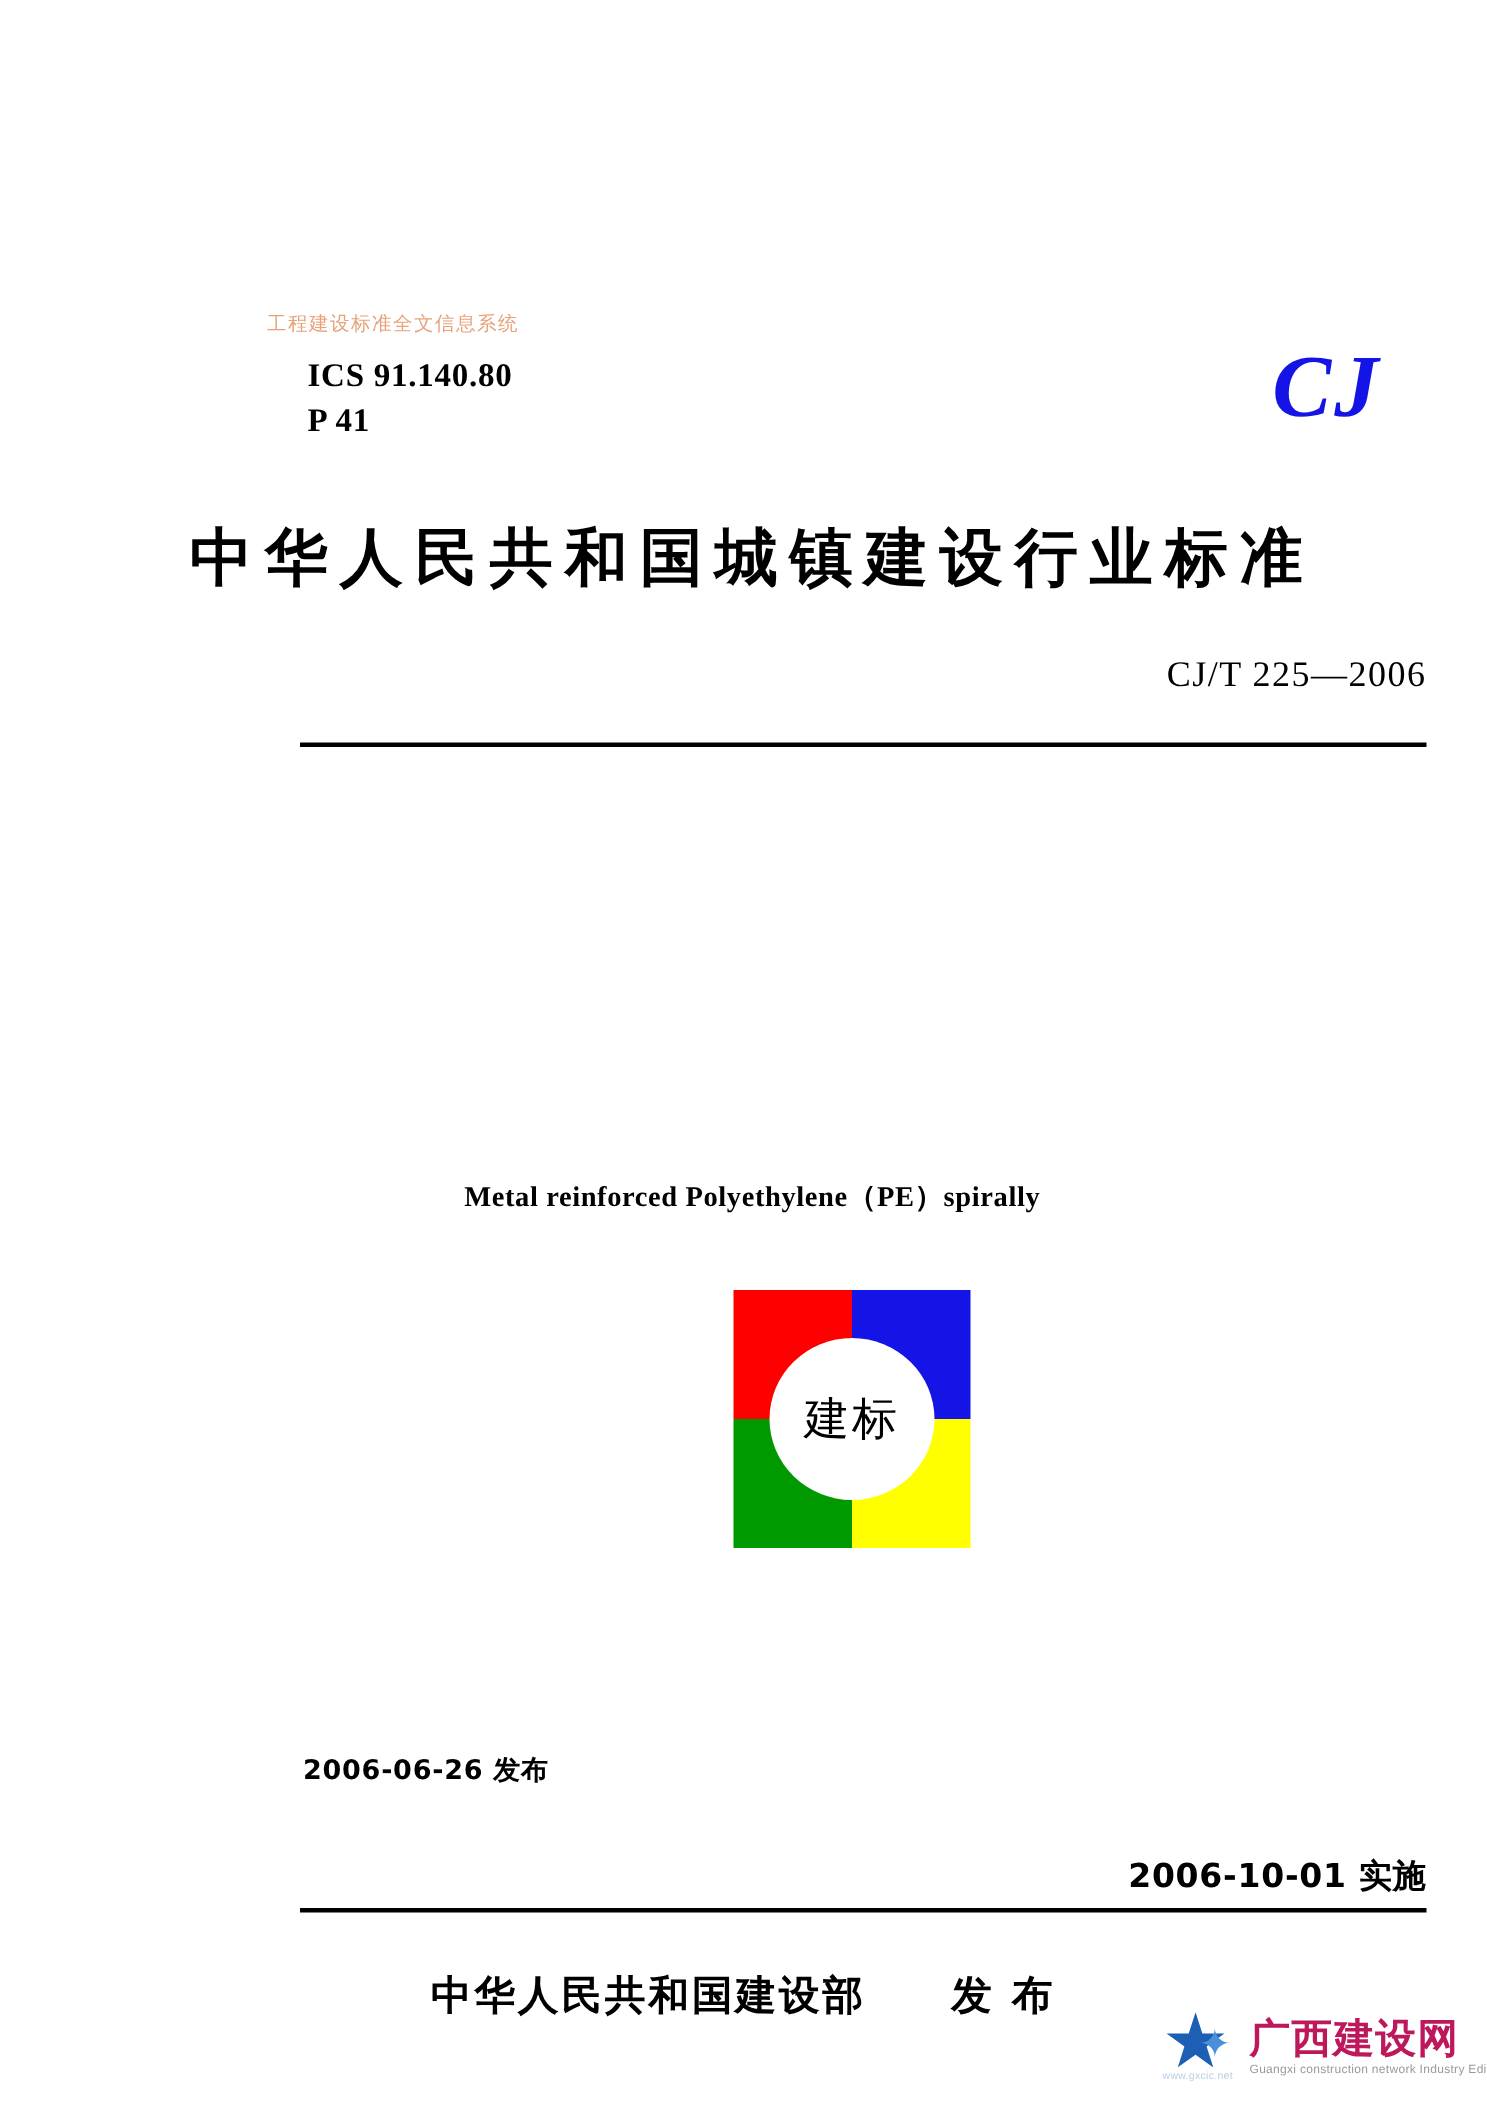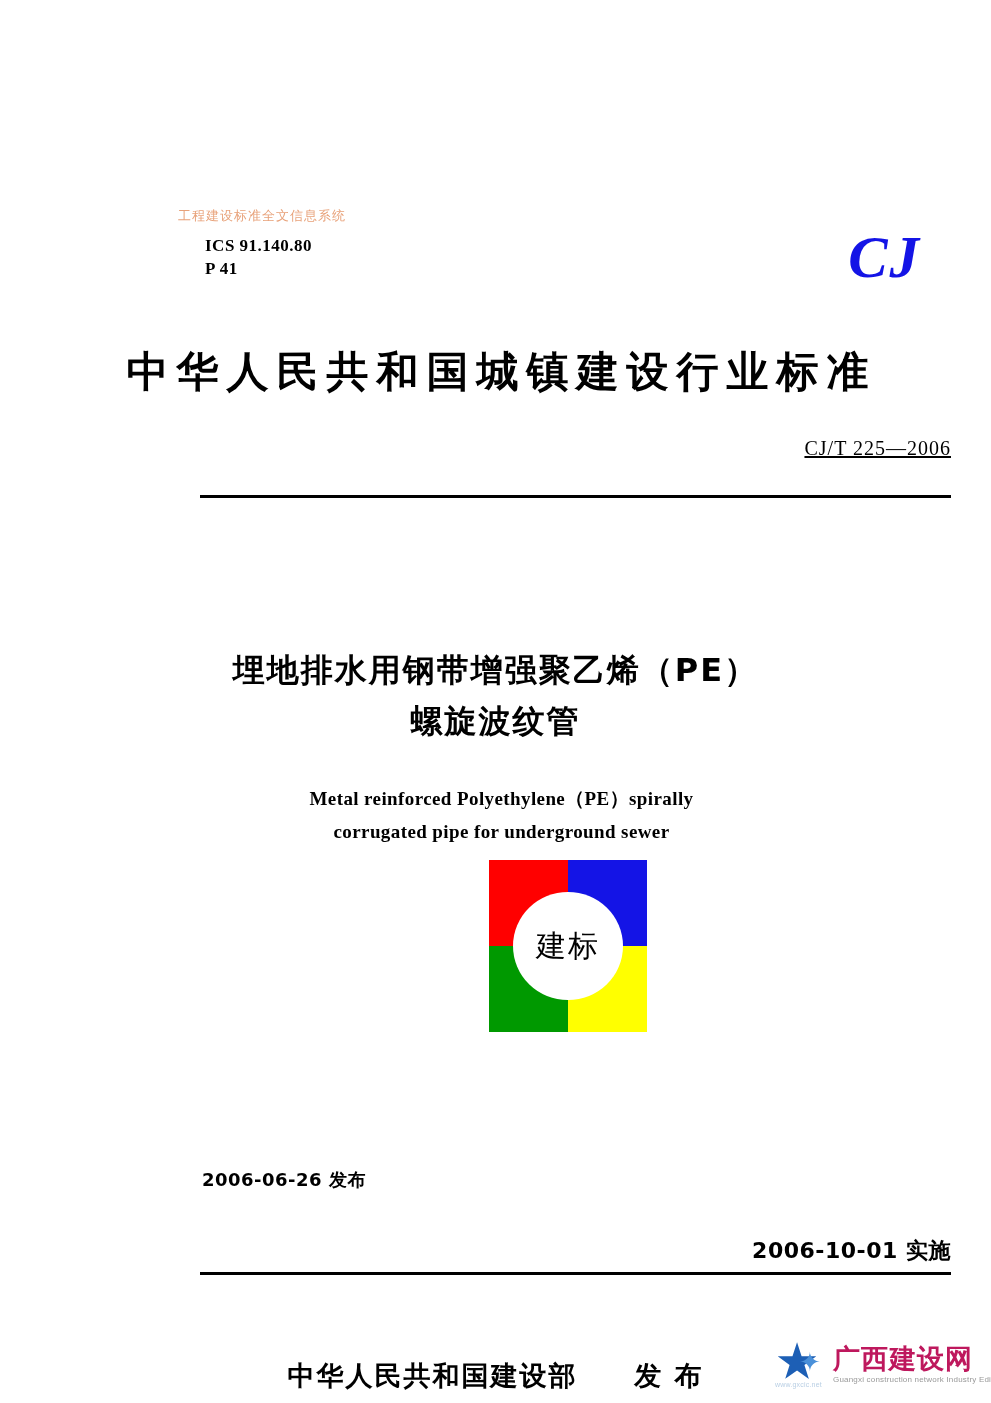--- a/index.html
+++ b/index.html
@@ -33,21 +33,21 @@
     margin-top: 31px;
   }
 
   
   .ics-block {
     position: absolute;
     left: 205px;
     top: 235px;
     font-family: "Liberation Serif", serif;
     font-weight: bold;
-    font-size: 17px;
+    font-size: 22px;
     line-height: 1.35;
     letter-spacing: 0.5px;
   }
 
   
   .cj-logo {
     position: absolute;
     right: 70px;
     top: 228px;
     font-family: "Liberation Serif", serif;
@@ -73,23 +73,22 @@
     white-space: nowrap;
     padding-left: 12px;
   }
 
   
   .std-number {
     position: absolute;
     right: 40px;
     top: 437px;
     font-family: "Liberation Serif", serif;
-    font-size: 20px;
+    font-size: 24px;
     letter-spacing: 1px;
-    text-decoration: underline;
   }
 
   
   .hr-top {
     position: absolute;
     left: 200px;
     right: 40px;
     top: 495px;
     height: 3px;
     background: #000;
@@ -191,21 +190,21 @@
     font-weight: bold;
     font-size: 22px;
     letter-spacing: 0.5px;
   }
 
   
   .publisher {
     position: absolute;
     left: 0;
     right: 0;
-    top: 1358px;
+    top: 1312px;
     text-align: center;
     font-family: "DejaVu Sans", sans-serif;
     font-weight: bold;
     font-size: 27px;
     letter-spacing: 2px;
   }
   .publisher .gap { display: inline-block; width: 34px; }
 
   
   .corner-logo {
@@ -276,28 +275,23 @@
   </div>
 
   <div class="cj-logo">CJ</div>
 
   <div class="std-title">中华人民共和国城镇建设行业标准</div>
 
   <div class="std-number">CJ/T 225—2006</div>
 
   <div class="hr-top"></div>
 
-  <div class="doc-title-cn">
-    <span class="line1">埋地排水用钢带增强聚乙烯（PE）</span>
-    <span class="line2">螺旋波纹管</span>
-  </div>
 
   <div class="doc-title-en">
     <span class="line1">Metal reinforced Polyethylene（PE）spirally</span>
-    <span class="line2">corrugated pipe for underground sewer</span>
   </div>
 
   <div class="emblem">
     <div class="q q-tl"></div>
     <div class="q q-tr"></div>
     <div class="q q-bl"></div>
     <div class="q q-br"></div>
     <div class="circle">
       <span>建标</span>
     </div>

